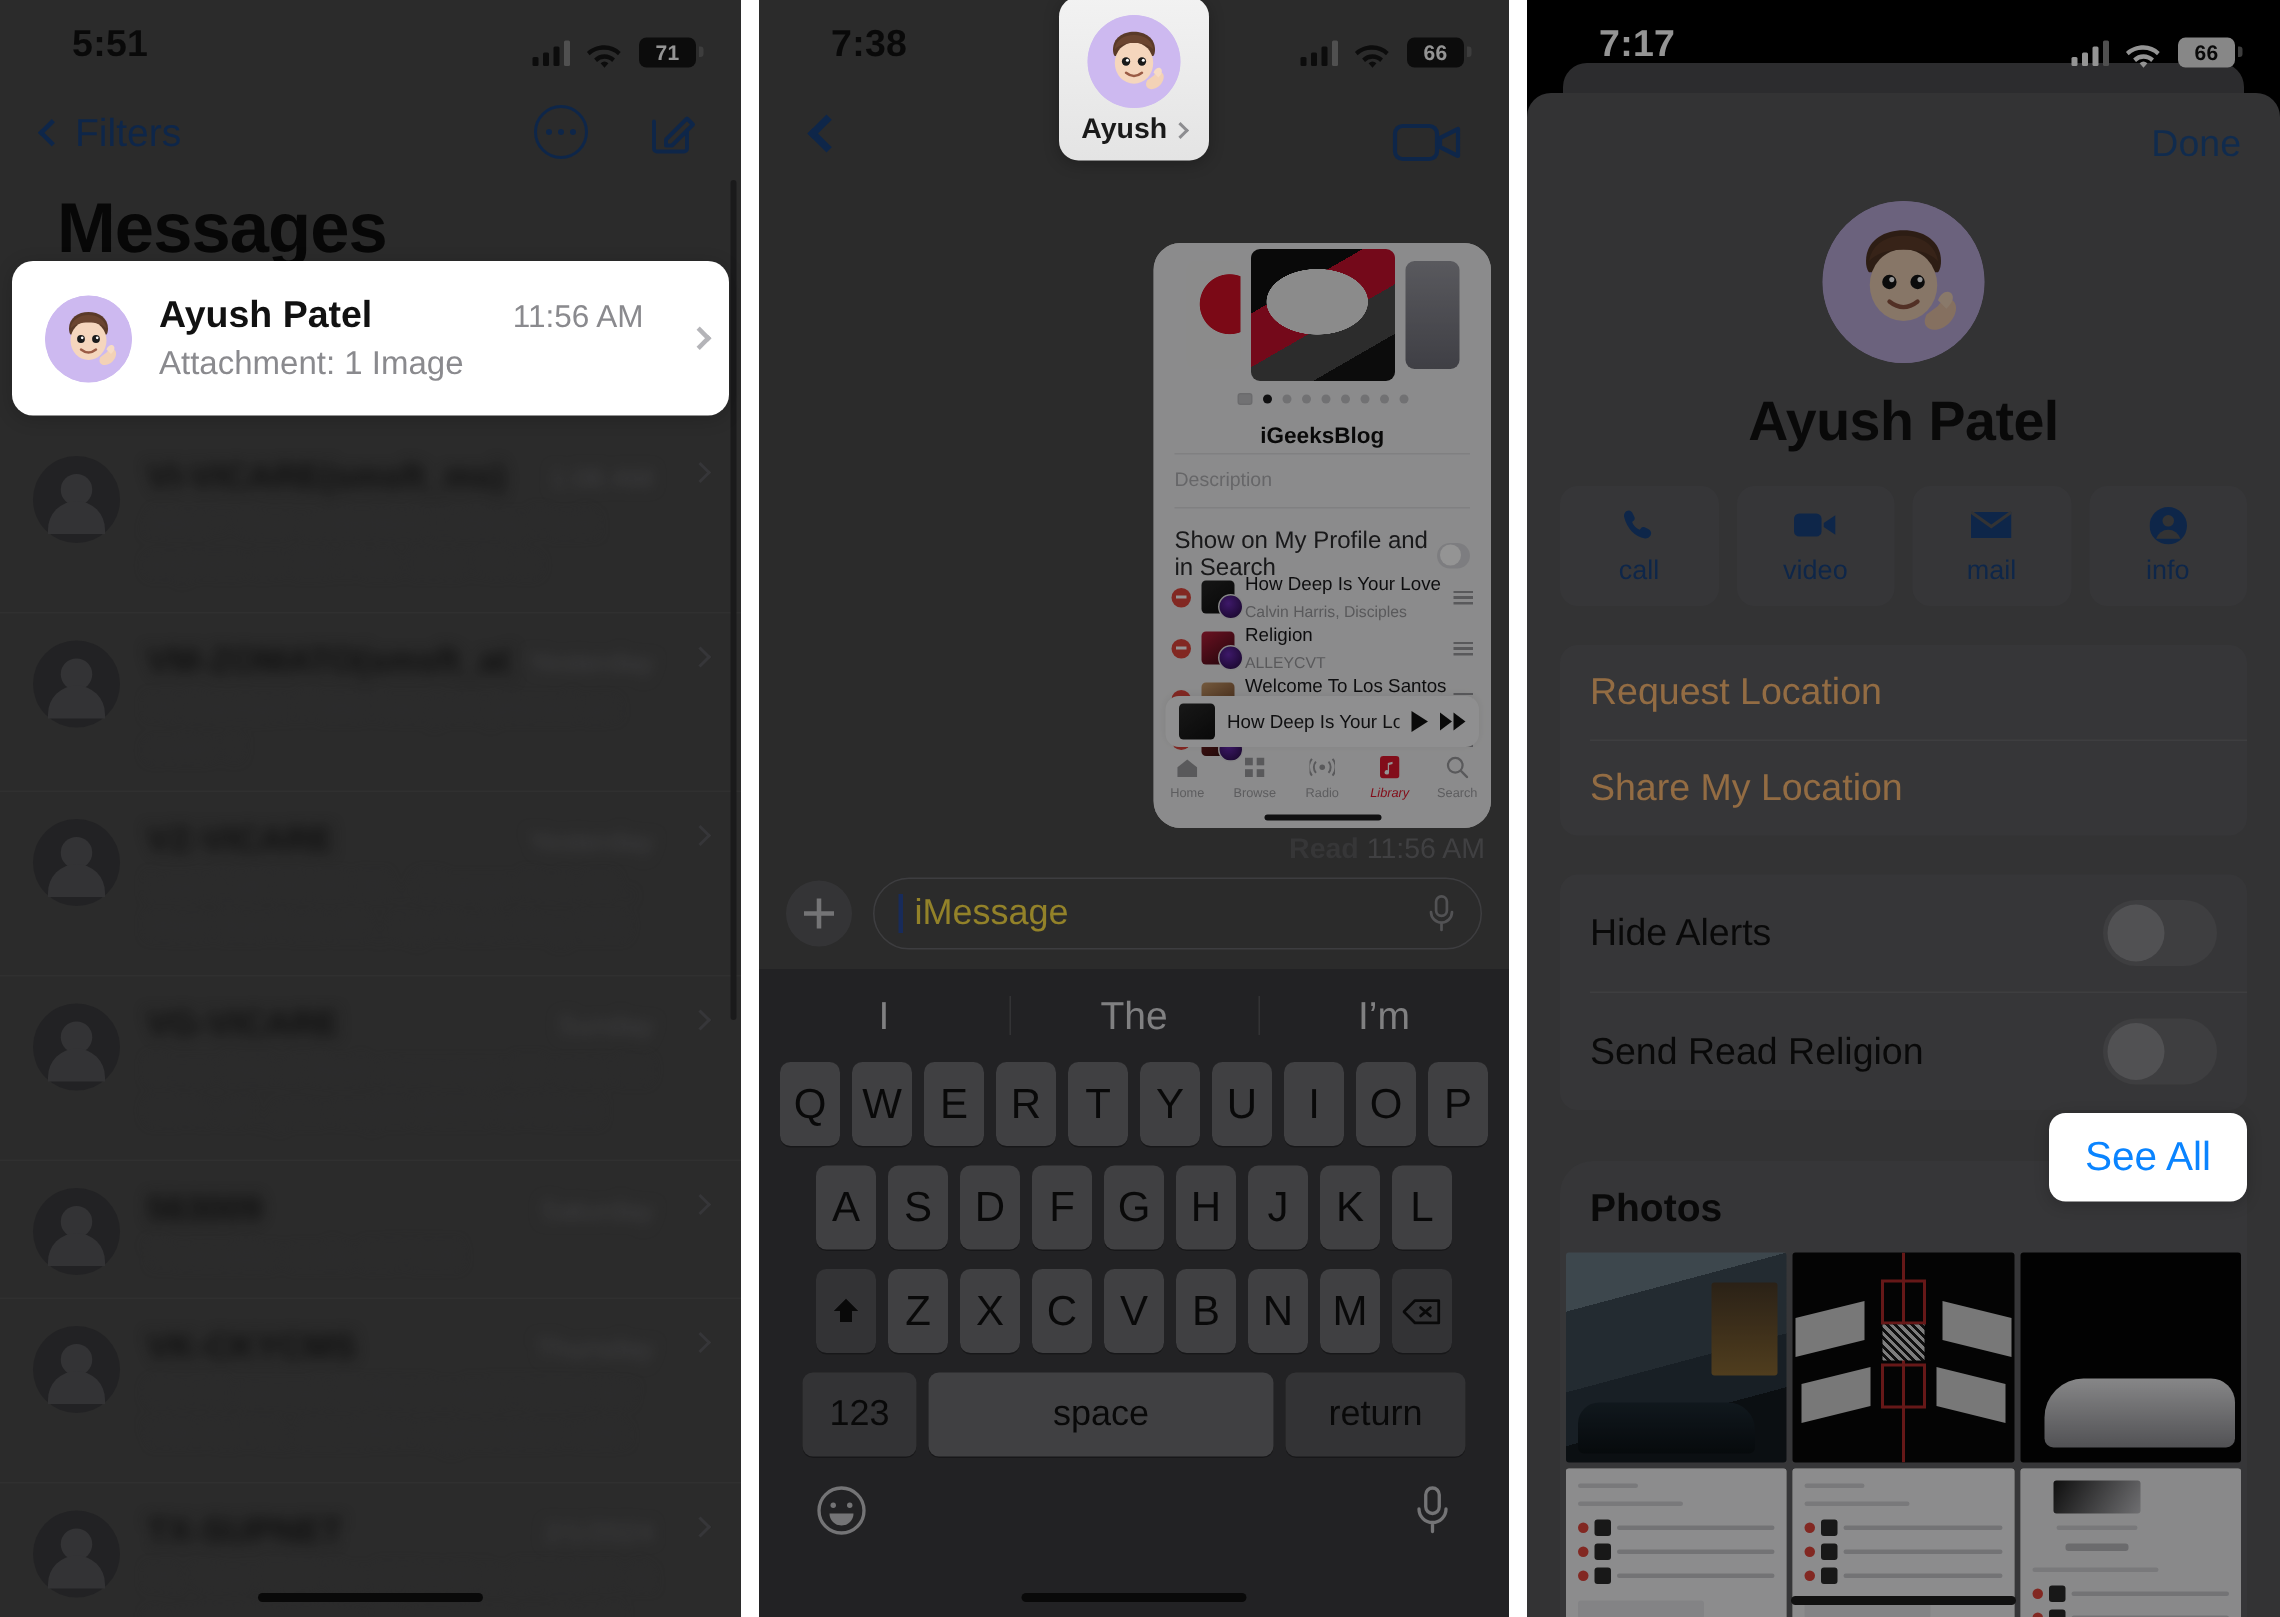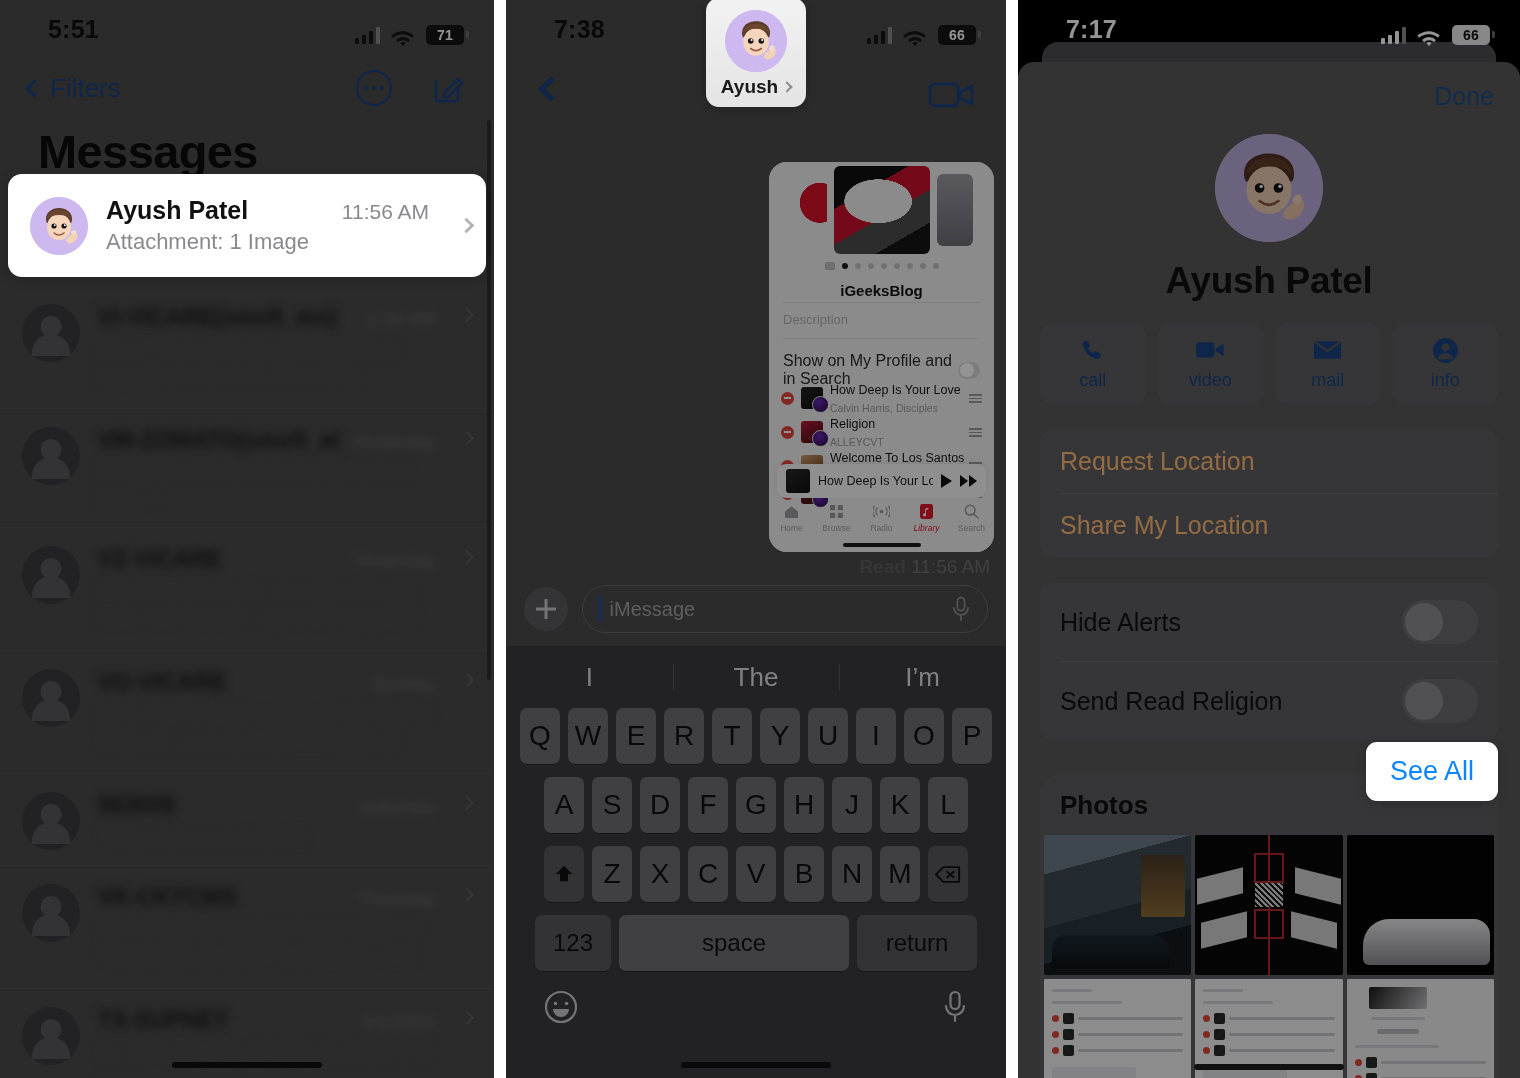--- a/index.html
+++ b/index.html
@@ -174,21 +174,21 @@
 
   
   .composebar{position:absolute;left:0;right:0;bottom:432px;height:74px;display:flex;align-items:center;gap:14px;padding:0 18px;}
   .plus-btn{width:44px;height:44px;border-radius:50%;background:#5b5b5e;position:relative;flex:0 0 44px;}
   .plus-btn::before,.plus-btn::after{content:"";position:absolute;left:50%;top:50%;background:#c9c9cc;}
   .plus-btn::before{width:20px;height:3px;transform:translate(-50%,-50%);}
   .plus-btn::after{width:3px;height:20px;transform:translate(-50%,-50%);}
   .msg-field{flex:1;height:48px;border:1.6px solid #6a6a6e;border-radius:24px;display:flex;align-items:center;
     padding:0 16px;gap:8px;}
   .caret{width:2.6px;height:26px;background:#2a4a9c;}
-  .msg-ph{flex:1;font-size:20px;color:#a3a3a3;}
+  .msg-ph{flex:1;font-size:24px;color:#fde047;}
   .mic-ic{width:20px;height:26px;flex:0 0 20px;}
 
   
   .kbd{position:absolute;left:0;right:0;bottom:0;height:432px;background:#3c3c3f;}
   .predict{height:62px;display:flex;align-items:center;}
   .predict .pd{flex:1;text-align:center;font-size:26px;color:#dcdcdf;position:relative;}
   .predict .pd+.pd::before{content:"";position:absolute;left:0;top:50%;transform:translateY(-50%);width:1px;height:26px;background:#58585c;}
   .krow{display:flex;justify-content:center;gap:8px;margin-bottom:13px;padding:0 5px;}
   .key{background:#6e6e72;border-radius:7px;height:56px;display:flex;align-items:center;justify-content:center;
        font-size:28px;color:#111;box-shadow:0 1px 0 rgba(0,0,0,.3);}

